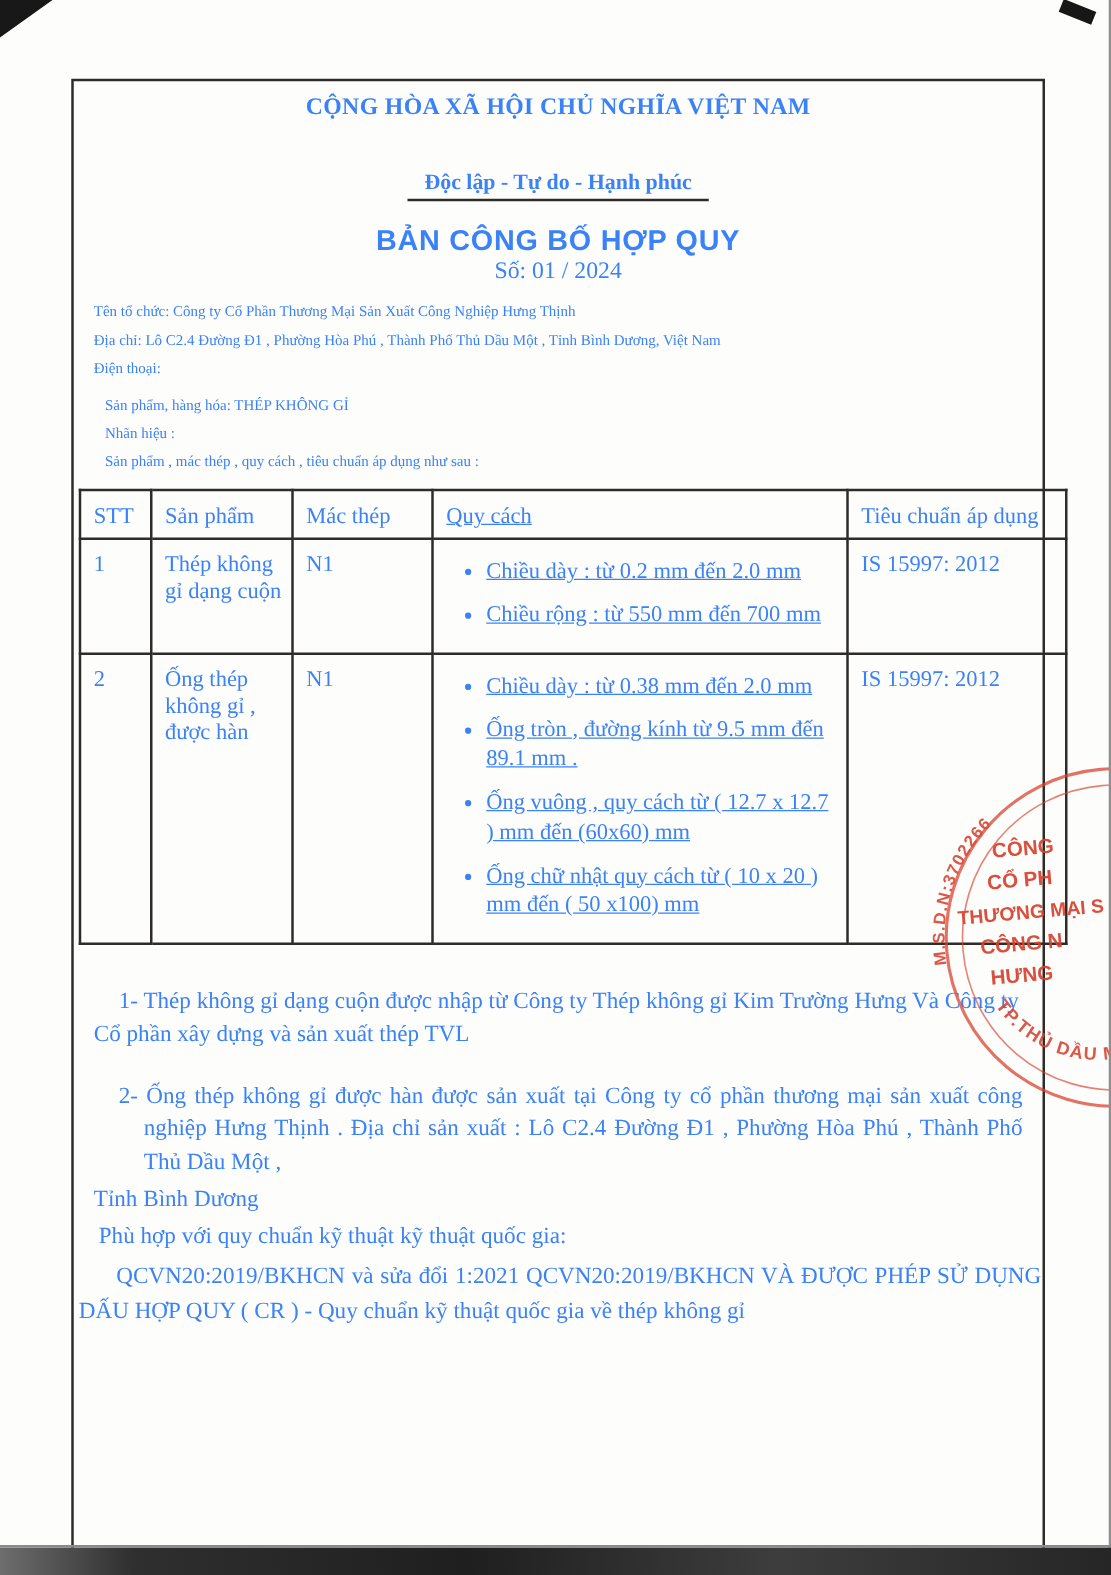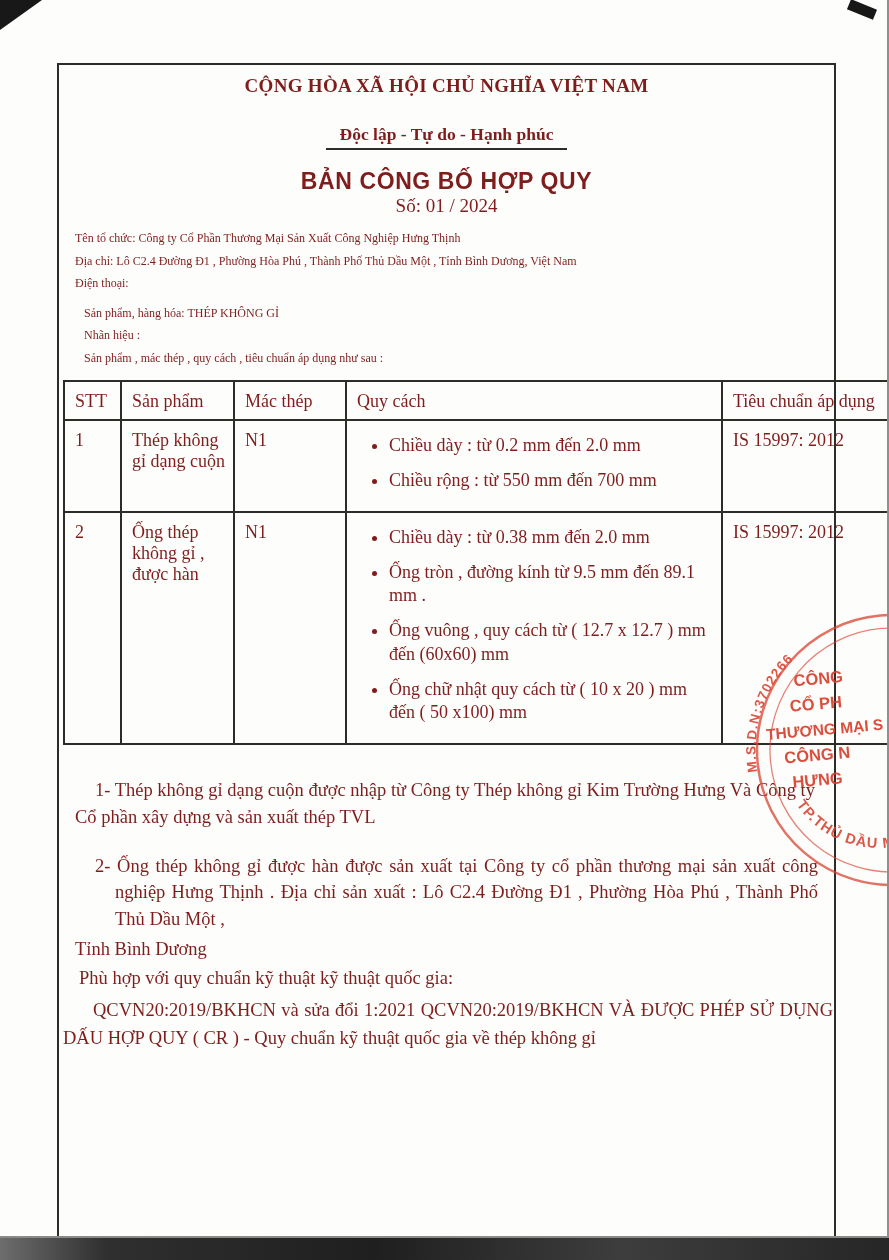--- a/index.html
+++ b/index.html
@@ -4,21 +4,21 @@
 <style>
   * { box-sizing: border-box; margin: 0; padding: 0; }
   html,body { background:#d9d9d9; }
   .page {
     position: relative;
     width: 889px; height: 1260px;
     margin: 0 auto;
     background: #fdfdfb;
     overflow: hidden;
     font-family: "Liberation Serif", serif;
-    color: #7f1d1d;
+    color: #3b82f6;
   }
   
   .artifact-corner-tl {
     position: absolute; left: 0; top: 0; z-index: 6;
     width: 0; height: 0;
     border-top: 30px solid #181818;
     border-right: 42px solid transparent;
   }
   .artifact-tr {
     position: absolute; left: 848px; top: 4px; z-index: 6;
@@ -38,21 +38,21 @@
   
   .frame {
     position: absolute; left: 57px; top: 63px; z-index: 1;
     width: 779px; height: 1180px;
     border: 2px solid #2e2c29;
     padding: 10px 16px 0 16px;
   }
   .center { text-align: center; }
   .nat-line { font-size: 19px; font-weight: bold; letter-spacing: .3px; }
   .motto {
-    display: inline-block; margin-top: 8px;
+    display: inline-block; margin-top: 19px;
     font-size: 17.5px; font-weight: bold;
     border-bottom: 2px solid #2e2c29;
     padding: 1px 14px 3px 14px;
   }
   .doc-title {
     margin-top: 18px;
     font-family: "Liberation Sans", sans-serif;
     font-size: 23px; font-weight: bold; letter-spacing: .6px;
   }
   .doc-number { font-size: 19px; }
@@ -73,21 +73,21 @@
     vertical-align: top;
     padding: 9px 8px 7px 10px;
     font-weight: normal;
     text-align: left;
   }
   th.c-stt, td.c-stt { width: 57px; text-align: center; padding-left: 4px; padding-right: 4px; }
   th.c-sp,  td.c-sp  { width: 113px; }
   td.c-sp { text-align: justify; padding-top: 12px; }
   th.c-mt, td.c-mt { width: 112px; padding-left: 16px; }
   td.c-mt { padding-top: 12px; }
-  th.c-qc, td.c-qc { width: 376px; }
+  th.c-qc, td.c-qc { width: 332px; text-decoration: underline; }
   th.c-tc, td.c-tc { width: 175px; }
   td.c-stt, td.c-tc { padding-top: 12px; }
   ul.spec-list { margin: 4px 0 0 0; padding-left: 32px; }
   ul.spec-list li { margin-bottom: 11px; line-height: 1.32; }
   
   .notes { margin-top: 32px; font-size: 18.5px; }
   .note-1 { padding-left: 0; text-indent: 20px; line-height: 1.45; margin-top: 0; }
   .note-2 { padding-left: 40px; text-indent: -20px; line-height: 1.45; margin-top: 22px; text-align: justify; }
   .note-3 { margin-top: 6px; }
   .note-4 { margin-top: 8px; text-indent: 4px; }

